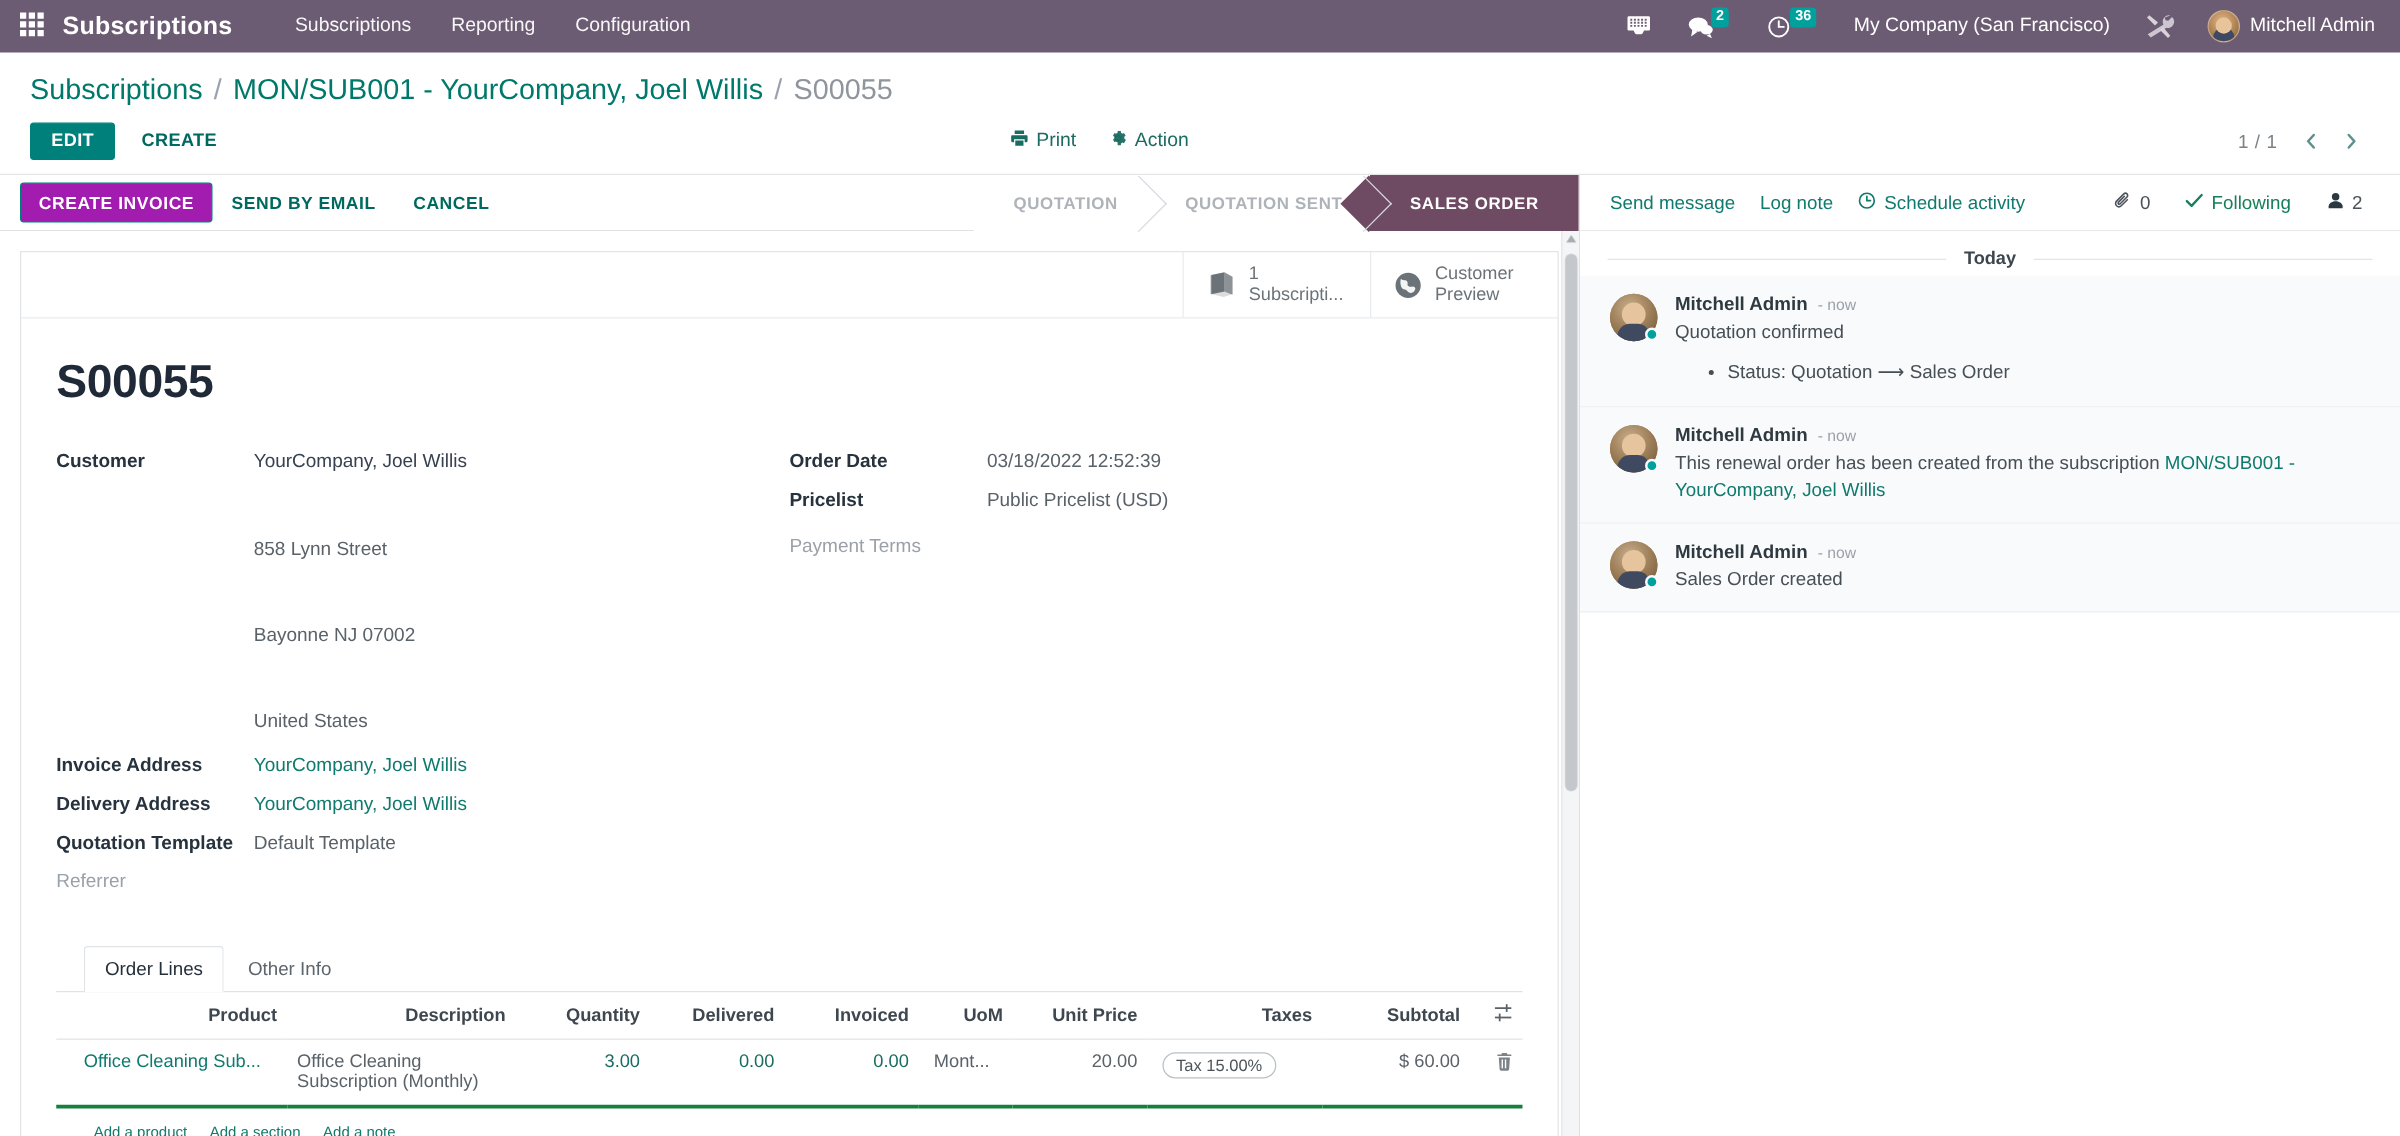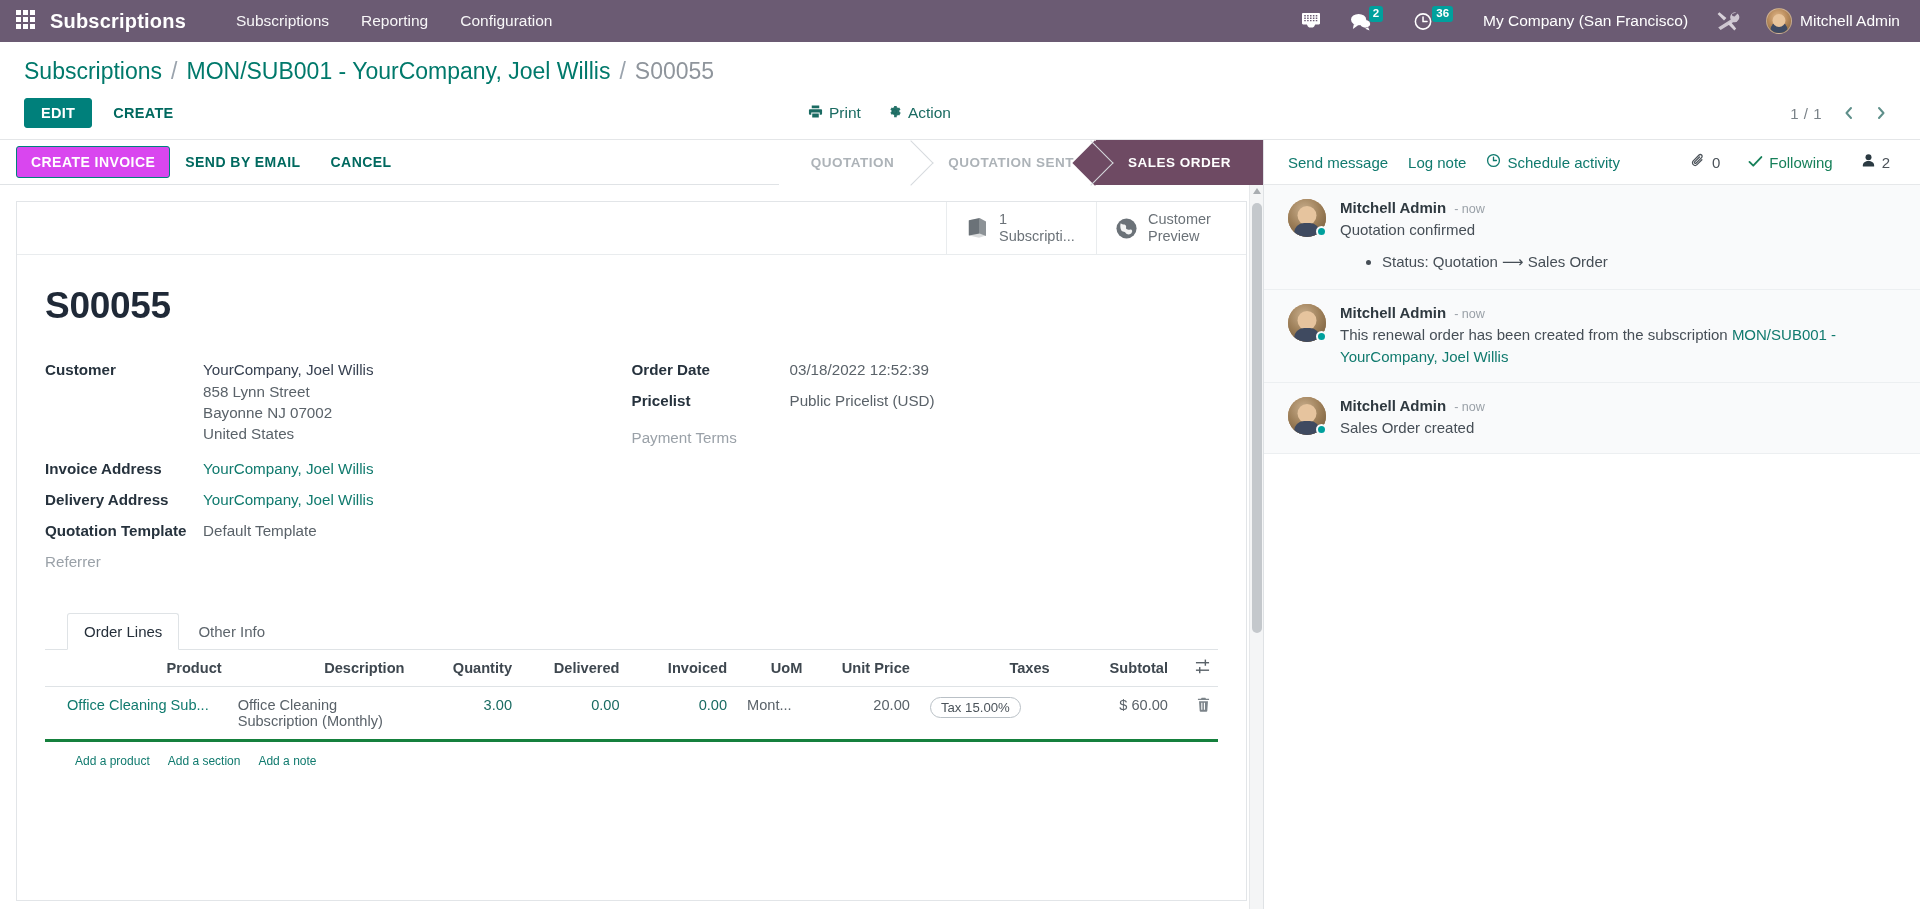--- a/index.html
+++ b/index.html
@@ -218,21 +218,21 @@
     display: flex; align-items: center;
     font-size: 14px;
     font-weight: 700;
     letter-spacing: .45px;
     padding: 0 14px;
     margin: 6px 0;
     cursor: pointer;
     border-radius: 3px;
   }
   .sb-btn.primary {
-    background: #d946ef;
+    background: #a21caf;
     color: #ffffff;
     border: 1px solid #00807b;
   }
   .sb-btn.secondary {
     background: transparent;
     color: #00695f;
     border: 1px solid transparent;
   }
 
   .statusbar-steps {
@@ -339,21 +339,21 @@
   .fld > .lbl {
     width: 158px;
     flex: 0 0 158px;
     font-weight: 700;
     color: #26323d;
   }
   .fld > .lbl.muted { font-weight: 400; color: #9aa1a8; }
   .fld > .val { color: #5a6269; }
   .fld > .val.link { color: #107a6e; cursor: pointer; }
   .addr-lines { color: #5a6269; }
-  .addr-lines div { line-height: 21px; }
+  .addr-lines div { line-height: 21px; margin-top: 48px; }
 
   
   .notebook { margin-top: 30px; }
   .nb-tabs {
     display: flex;
     border-bottom: 1px solid #dfe3e6;
     padding-left: 22px;
     gap: 2px;
   }
   .nb-tab {
@@ -876,20 +876,25 @@
               <circle cx="8" cy="4.6" r="3.2"></circle>
               <path d="M8 8.6c-3.3 0-6 2-6 4.5v1.4h12v-1.4c0-2.5-2.7-4.5-6-4.5z"></path>
             </svg>
           </span>
           <span>2</span>
         </div>
       </div>
     </div>
 
     <div class="chatter-body">
+      <div class="day-sep">
+        <div class="line"></div>
+        <div class="txt">Today</div>
+        <div class="line"></div>
+      </div>
 
       <div class="msg">
         <div class="ava">
             <span class="face"></span>
             <span class="online"></span>
           </div>
         <div class="content">
           <div class="mhead">
             <span class="author">Mitchell Admin</span>
             <span class="time">- now</span>

